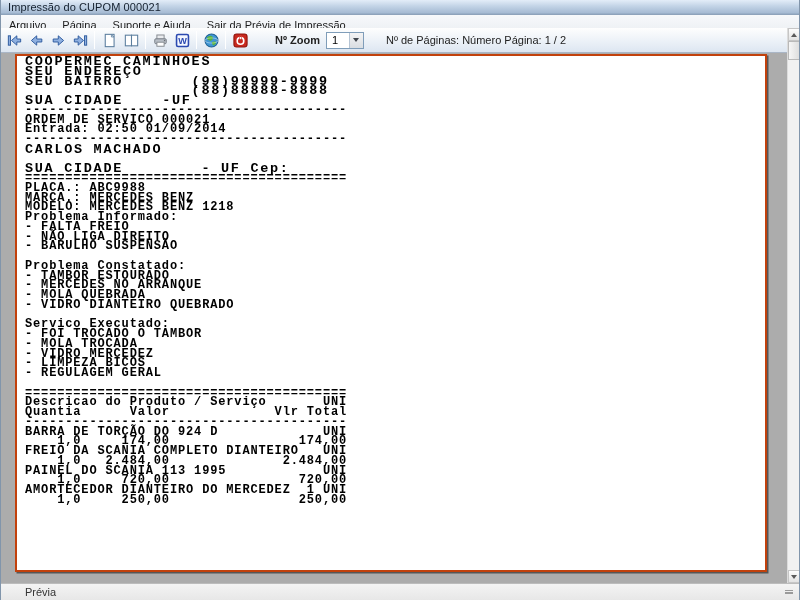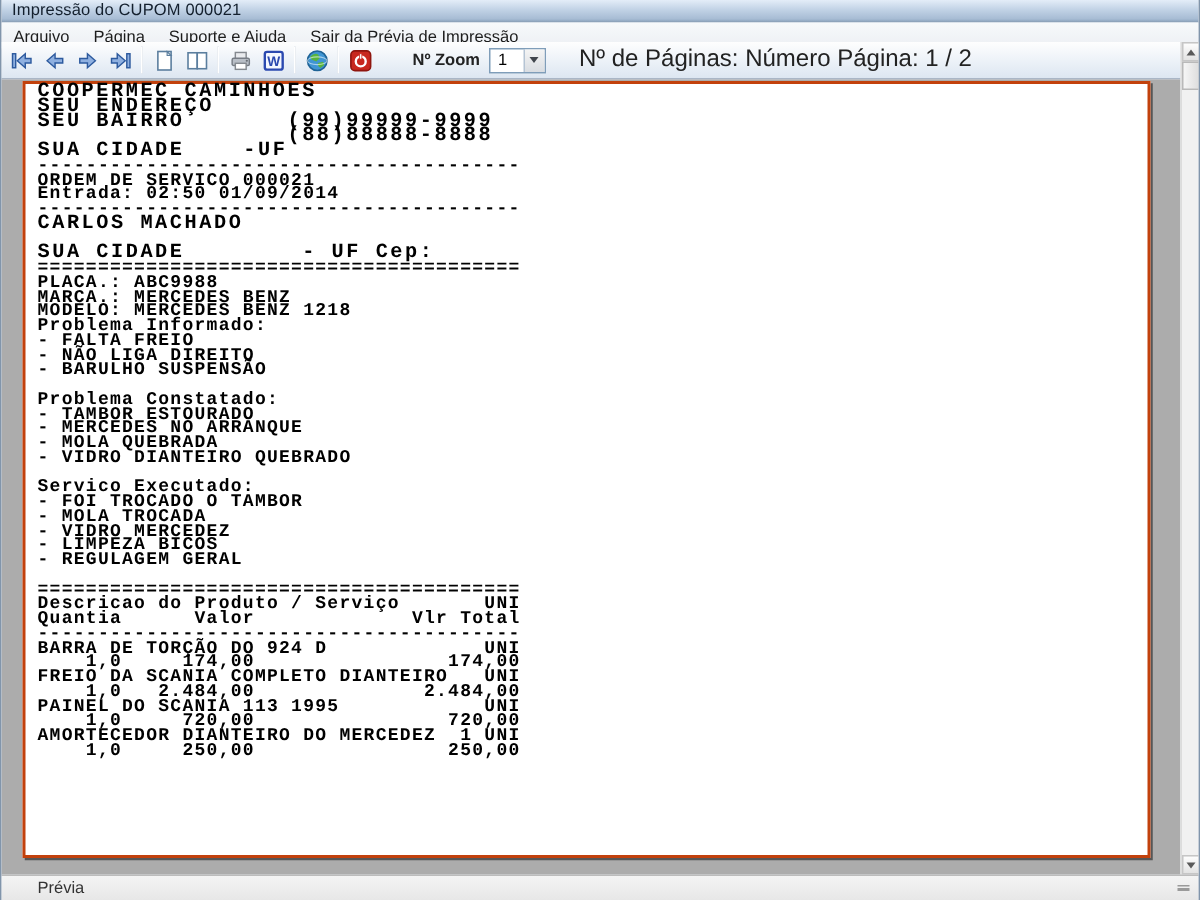--- a/index.html
+++ b/index.html
@@ -25,21 +25,21 @@
     background:transparent;border:none;padding:0;}
   .tbtn svg{display:block;}
   .tsep{width:1px;height:18px;background:#b9c3d0;border-right:1px solid #ffffff;margin:0 3px;}
   .tb-label{font-size:11px;color:#222;margin:0 6px 0 24px;white-space:nowrap;font-weight:bold;}
   .combo{width:38px;height:17px;border:1px solid #7f9db9;background:#fff;display:flex;align-items:stretch;}
   .combo .val{flex:1;font-size:11px;line-height:15px;padding-left:5px;color:#000;}
   .combo .btn{width:14px;background:linear-gradient(#f4f4f4,#d9dde2);border-left:1px solid #b5c4d4;
     display:flex;align-items:center;justify-content:center;}
   .combo .arrow{width:0;height:0;border-left:3.5px solid transparent;border-right:3.5px solid transparent;
     border-top:4px solid #40454c;}
-  .pages-info{font-size:16px;color:#222;margin-left:22px;white-space:nowrap;}
+  .pages-info{font-size:11px;color:#222;margin-left:22px;white-space:nowrap;}
   
   .preview{position:absolute;left:0;top:53px;right:12px;bottom:17px;background:#acacac;overflow:hidden;}
   .page{position:absolute;left:14px;top:1px;width:752px;height:518px;background:#ffffff;
     border:2px solid #c2410c;box-shadow:1.5px 1.5px 0 rgba(0,0,0,.5);}
   .receipt{padding:1px 0 0 8px;}
   .rline{font-family:"Liberation Mono","DejaVu Sans Mono",monospace;font-weight:bold;
     font-size:12px;letter-spacing:.85px;height:9.75px;line-height:9.8px;white-space:pre;color:#000;}
   .rline.big{font-size:13.5px;letter-spacing:1.7px;}
   
   .vscroll{position:absolute;top:28px;bottom:17px;right:0;width:12px;background:#f1f1f1;

